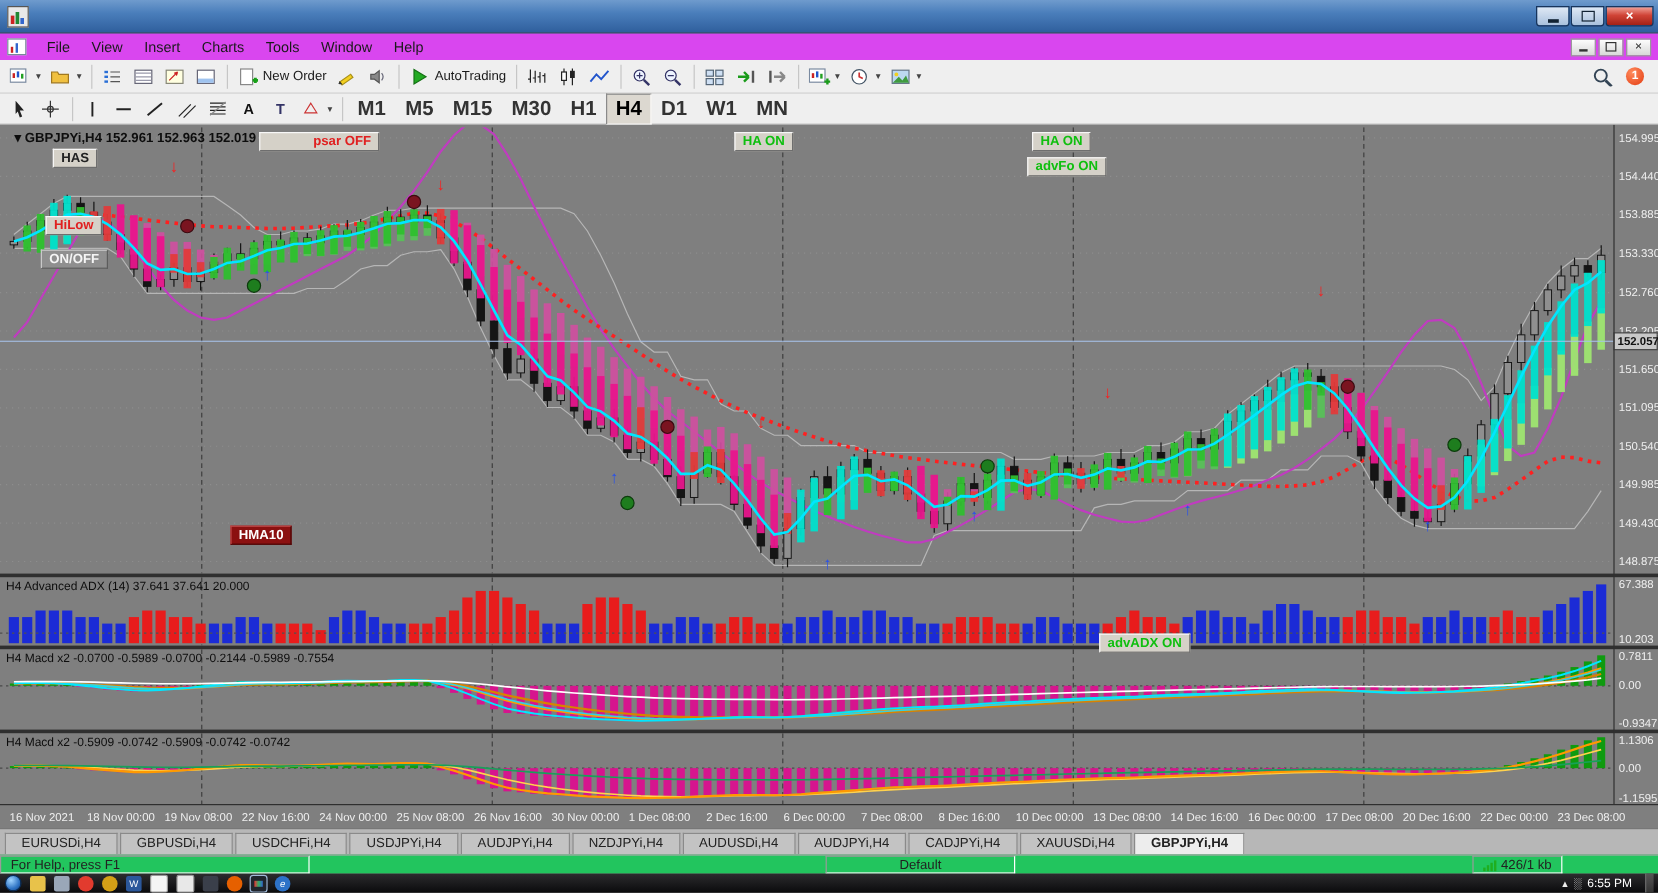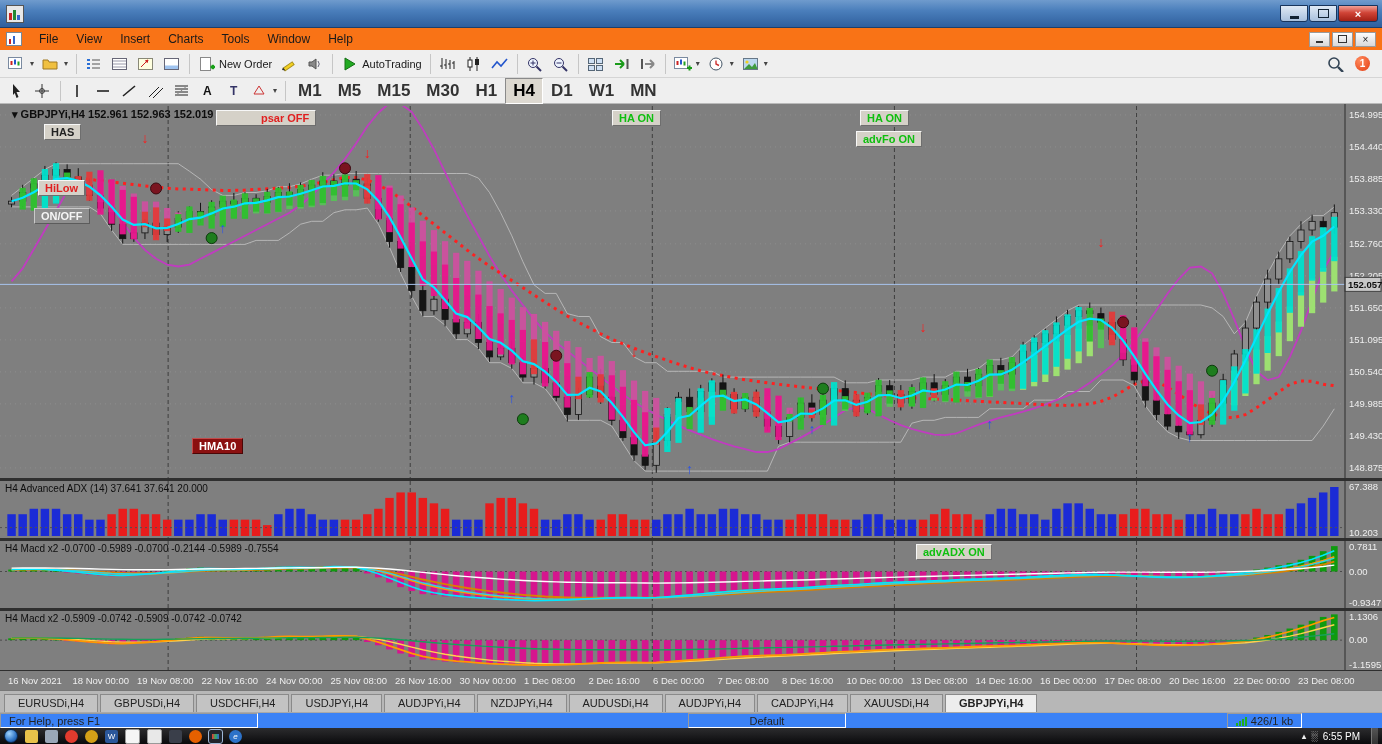--- a/index.html
+++ b/index.html
@@ -16,21 +16,21 @@
   .app-ico i.b3{left:10px;height:5px;background:#36c;}
   .title-text{font-size:12px;font-weight:bold;color:#0b1e3a;text-shadow:0 1px 0 rgba(255,255,255,.35);}
   .win-controls{margin-left:auto;display:flex;gap:1px;}
   .wc{width:28px;height:17px;border:1px solid #17345c;border-radius:0 0 3px 3px;
       background:linear-gradient(#dfe9f5,#a8c0dd);display:flex;align-items:center;justify-content:center;
       font-size:11px;color:#123;padding:0;cursor:default;}
   .wc.close{width:40px;background:linear-gradient(#f0a096,#d04437 45%,#a32015);color:#fff;font-weight:bold;}
   .gl-min{display:block;width:9px;height:3px;background:#123;margin-top:7px;}
   .gl-max{display:block;width:9px;height:7px;border:1px solid #123;}
   
-  .menubar{position:absolute;top:28px;left:0;width:100%;height:22px;background:#f97316;
+  .menubar{position:absolute;top:28px;left:0;width:100%;height:22px;background:#d946ef;
     border-bottom:1px solid #d2d2d2;display:flex;align-items:center;font-size:12px;color:#1a1a1a;}
   .mini-chart{width:14px;height:12px;border:1px solid #789;background:#fff;margin:0 8px 0 6px;position:relative;}
   .mini-chart i{position:absolute;bottom:1px;width:2px;}
   .mini-chart i.b1{left:2px;height:5px;background:#c22;}
   .mini-chart i.b2{left:6px;height:8px;background:#36c;}
   .menu-item{padding:3px 9px;cursor:default;}
   .child-controls{margin-left:auto;display:flex;gap:2px;margin-right:6px;}
   .cc{width:21px;height:15px;border:1px solid #9a9a9a;background:linear-gradient(#fdfdfd,#d8d8d8);
       display:flex;align-items:center;justify-content:center;font-size:10px;color:#222;padding:0;}
   .gl-min2{display:block;width:7px;height:2px;background:#333;margin-top:6px;}
@@ -61,21 +61,21 @@
   .chip.green{color:#0fbf0f;}
   .chip.dark{background:#8f8f8f;color:#f5f5f5;border-color:#c9c9c9 #5c5c5c #5c5c5c #c9c9c9;}
   .chip.maroon{background:#8b1010;color:#fff;border-color:#c24a4a #4a0606 #4a0606 #c24a4a;}
   
   .tabsbar{position:absolute;top:690px;left:0;width:100%;height:22px;background:#b7b7b7;
     border-top:1px solid #777;display:flex;align-items:flex-end;padding-left:4px;box-sizing:border-box;}
   .tab{padding:2px 13px 3px;background:#c3c3c3;border:1px solid #8a8a8a;border-bottom:none;
        font-size:11px;color:#222;margin-right:2px;cursor:default;white-space:nowrap;}
   .tab.active{background:#ededed;font-weight:bold;}
   
-  .statusbar{position:absolute;top:712px;left:0;width:100%;height:16px;background:#3b82f6;
+  .statusbar{position:absolute;top:712px;left:0;width:100%;height:16px;background:#22c55e;
     border-top:1px solid #a9a9a9;display:flex;align-items:center;font-size:11px;color:#222;box-sizing:border-box;}
   .st-seg{border:1px solid;border-color:#9a9a9a #fff #fff #9a9a9a;padding:0 8px;height:13px;
           display:flex;align-items:center;white-space:nowrap;}
   .st-help{width:240px;}
   .st-def{width:140px;justify-content:center;margin-left:430px;}
   .st-conn{margin-left:auto;margin-right:80px;gap:4px;}
   .sigbars{display:inline-flex;align-items:flex-end;gap:1px;height:10px;}
   .sigbars i{display:block;width:2px;background:#1fae1f;}
   
   .taskbar{position:absolute;top:728px;left:0;width:100%;height:16px;
@@ -395,21 +395,21 @@
       <span>GBPJPYi,H4 152.961 152.963 152.019 152.057</span>
     </div>
     <button class="chip overlay" style="left:44px;top:20px;">HAS</button>
     <button class="chip red overlay" style="left:38px;top:76px;">HiLow</button>
     <button class="chip dark overlay" style="left:34px;top:104px;">ON/OFF</button>
     <button class="chip red overlay" style="left:216px;top:6px;padding-left:44px;">psar OFF</button>
     <button class="chip green overlay" style="left:612px;top:6px;">HA ON</button>
     <button class="chip green overlay" style="left:860px;top:6px;">HA ON</button>
     <button class="chip green overlay" style="left:856px;top:27px;">advFo ON</button>
     <span class="chip maroon overlay" style="left:192px;top:334px;">HMA10</span>
-    <button class="chip green overlay" style="left:916px;top:440px;text-align:right;">advADX ON</button>
+    <button class="chip green overlay" style="left:916px;top:424px;text-align:right;">advADX ON</button>
   <svg width="1382" height="586">
         <rect x="0" y="0" width="1382" height="586" fill="#7f7f7f"></rect>
         <defs>
           <clipPath id="cm">
             <rect x="0" y="2" width="1345" height="372"></rect>
           </clipPath>
           <clipPath id="ca">
             <rect x="0" y="377" width="1345" height="57"></rect>
           </clipPath>
           <clipPath id="c1">

